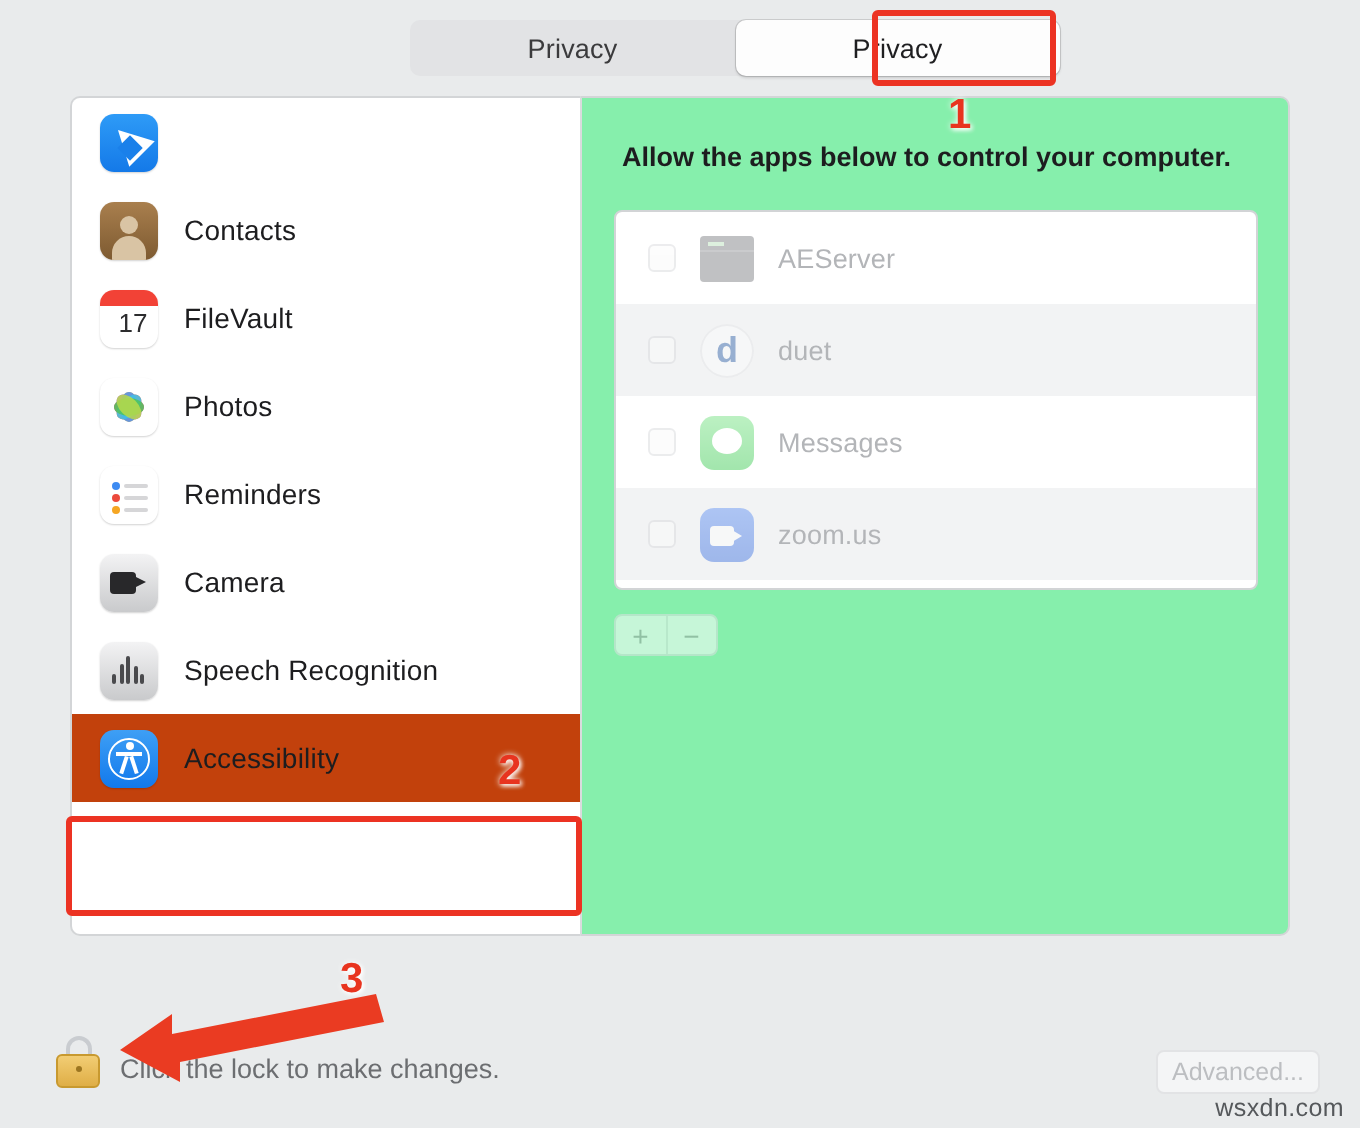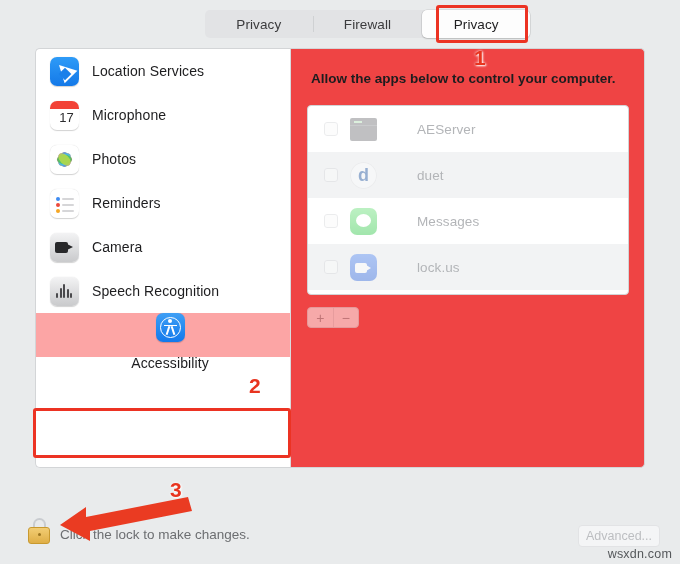--- a/index.html
+++ b/index.html
@@ -44,33 +44,33 @@
     width: 255px; height: 420px;
     background: #ffffff;
     border: 1px solid #d3d5d7;
     border-right: none;
     border-radius: 5px 0 0 5px;
     overflow: hidden;
   }
   .content {
     position: absolute; left: 290px; top: 48px;
     width: 355px; height: 420px;
-    background: #ef4444;
+    background: #86efac;
     border: 1px solid #d3d5d7;
     border-left: 1px solid #d9dbdd;
     border-radius: 0 5px 5px 0;
   }
 
   
   .srow {
     display: flex; align-items: center;
     height: 44px; padding-left: 14px;
     gap: 13px;
   }
-  .srow.active { background: #fca5a5; flex-direction: column; }
+  .srow.active { background: #c2410c; }
   .srow-label { font-size: 14px; color: #1d1d1f; letter-spacing: .1px; }
 
   .sicon { width: 29px; height: 29px; flex: 0 0 29px; position: relative; }
   .sq {
     position: absolute; inset: 0; border-radius: 7px;
     box-shadow: 0 .5px 1px rgba(0,0,0,.18);
     overflow: hidden;
   }
 
   
@@ -160,21 +160,21 @@
     overflow: hidden;
   }
   .arow { display: flex; align-items: center; height: 46px; padding-left: 16px; gap: 12px; }
   .arow.alt { background: #f2f3f4; }
   .acheck {
     width: 14px; height: 14px; flex: 0 0 14px;
     background: #fbfbfb; border: 1px solid #dcdde0; border-radius: 3px;
     opacity: .55;
   }
   .aicon { width: 27px; height: 27px; flex: 0 0 27px; position: relative; opacity: .45; }
-  .alabel { font-size: 13.5px; color: #b3b5b8; letter-spacing: .1px; margin-left: 28px; }
+  .alabel { font-size: 13.5px; color: #b3b5b8; letter-spacing: .1px; }
 
   .ic-ae .sq2 { position: absolute; inset: 2px 0; background: #74767a; border-radius: 2px; }
   .ic-ae .tl { position: absolute; left: 4px; top: 5px; width: 8px; height: 2px; background: #b3deb6; }
   .ic-ae .tl2 { position: absolute; left: 0; right: 0; top: 9px; height: 1px; background: #8b8d91; }
   .ic-duet .sq2 { position: absolute; inset: 0; background: #fdfdfd; border-radius: 50%; box-shadow: 0 0 0 1px #e4e5e7 inset; }
   .ic-duet .d { position: absolute; inset: 0; display:flex; align-items:center; justify-content:center; font-size: 18px; color: #2b5fa8; font-weight: bold; }
   .ic-msg .sq2 { position: absolute; inset: 0; background: linear-gradient(#6ce07a, #32c84a); border-radius: 7px; }
   .ic-msg .bub { position: absolute; left: 50%; top: 50%; width: 15px; height: 13px; margin: -7px 0 0 -7.5px; background: #fff; border-radius: 50%; }
   .ic-zoom .sq2 { position: absolute; inset: 0; background: linear-gradient(#5b8ef4, #3a6fe0); border-radius: 7px; }
   .ic-zoom .cam2 { position: absolute; left: 5px; top: 9px; width: 12px; height: 10px; background: #fff; border-radius: 2px; }
@@ -232,49 +232,54 @@
 </style>
 </head>
 <body>
 
 <div id="root">
 
   <div class="tabbar">
     <div class="tab">
         <span>Privacy</span>
       </div>
-    <div class="tab">
-        <span>Firewall</span>
-      </div>
     <div class="tab selected">
         <span>Privacy</span>
       </div>
   </div>
 
   <div class="sidebar">
 
     <div class="srow">
       <span class="sicon ic-loc">
         <span class="sq">
             <span class="arrow"></span>
             <span class="notch"></span>
           </span>
       </span>
-      <span class="srow-label">Location Services</span>
-    </div>
-
+    </div>
+
+    <div class="srow">
+      <span class="sicon ic-con">
+        <span class="sq">
+            <span class="head"></span>
+            <span class="body"></span>
+          </span>
+      </span>
+      <span class="srow-label">Contacts</span>
+    </div>
 
     <div class="srow">
       <span class="sicon ic-cal">
         <span class="sq">
             <span class="cap"></span>
             <span class="day">17</span>
           </span>
       </span>
-      <span class="srow-label">Microphone</span>
+      <span class="srow-label">FileVault</span>
     </div>
 
     <div class="srow">
       <span class="sicon ic-pho">
         <span class="sq">
           <span class="pet" style="background:#f5c542;transform:rotate(0deg)"></span>
           <span class="pet" style="background:#ef5b3c;transform:rotate(45deg)"></span>
           <span class="pet" style="background:#e8457f;transform:rotate(90deg)"></span>
           <span class="pet" style="background:#a855d6;transform:rotate(135deg)"></span>
           <span class="pet" style="background:#4e8cf0;transform:rotate(180deg)"></span>
@@ -367,21 +372,21 @@
           </span>
         <span class="alabel">Messages</span>
       </div>
       <div class="arow alt">
         <span class="acheck"></span>
         <span class="aicon ic-zoom">
             <span class="sq2"></span>
             <span class="cam2"></span>
             <span class="lens2"></span>
           </span>
-        <span class="alabel">lock.us</span>
+        <span class="alabel">zoom.us</span>
       </div>
     </div>
 
     <div class="pmbar">
       <div class="pmbtn">+</div>
       <div class="pmbtn">−</div>
     </div>
   </div>
 
   <div class="lock">

